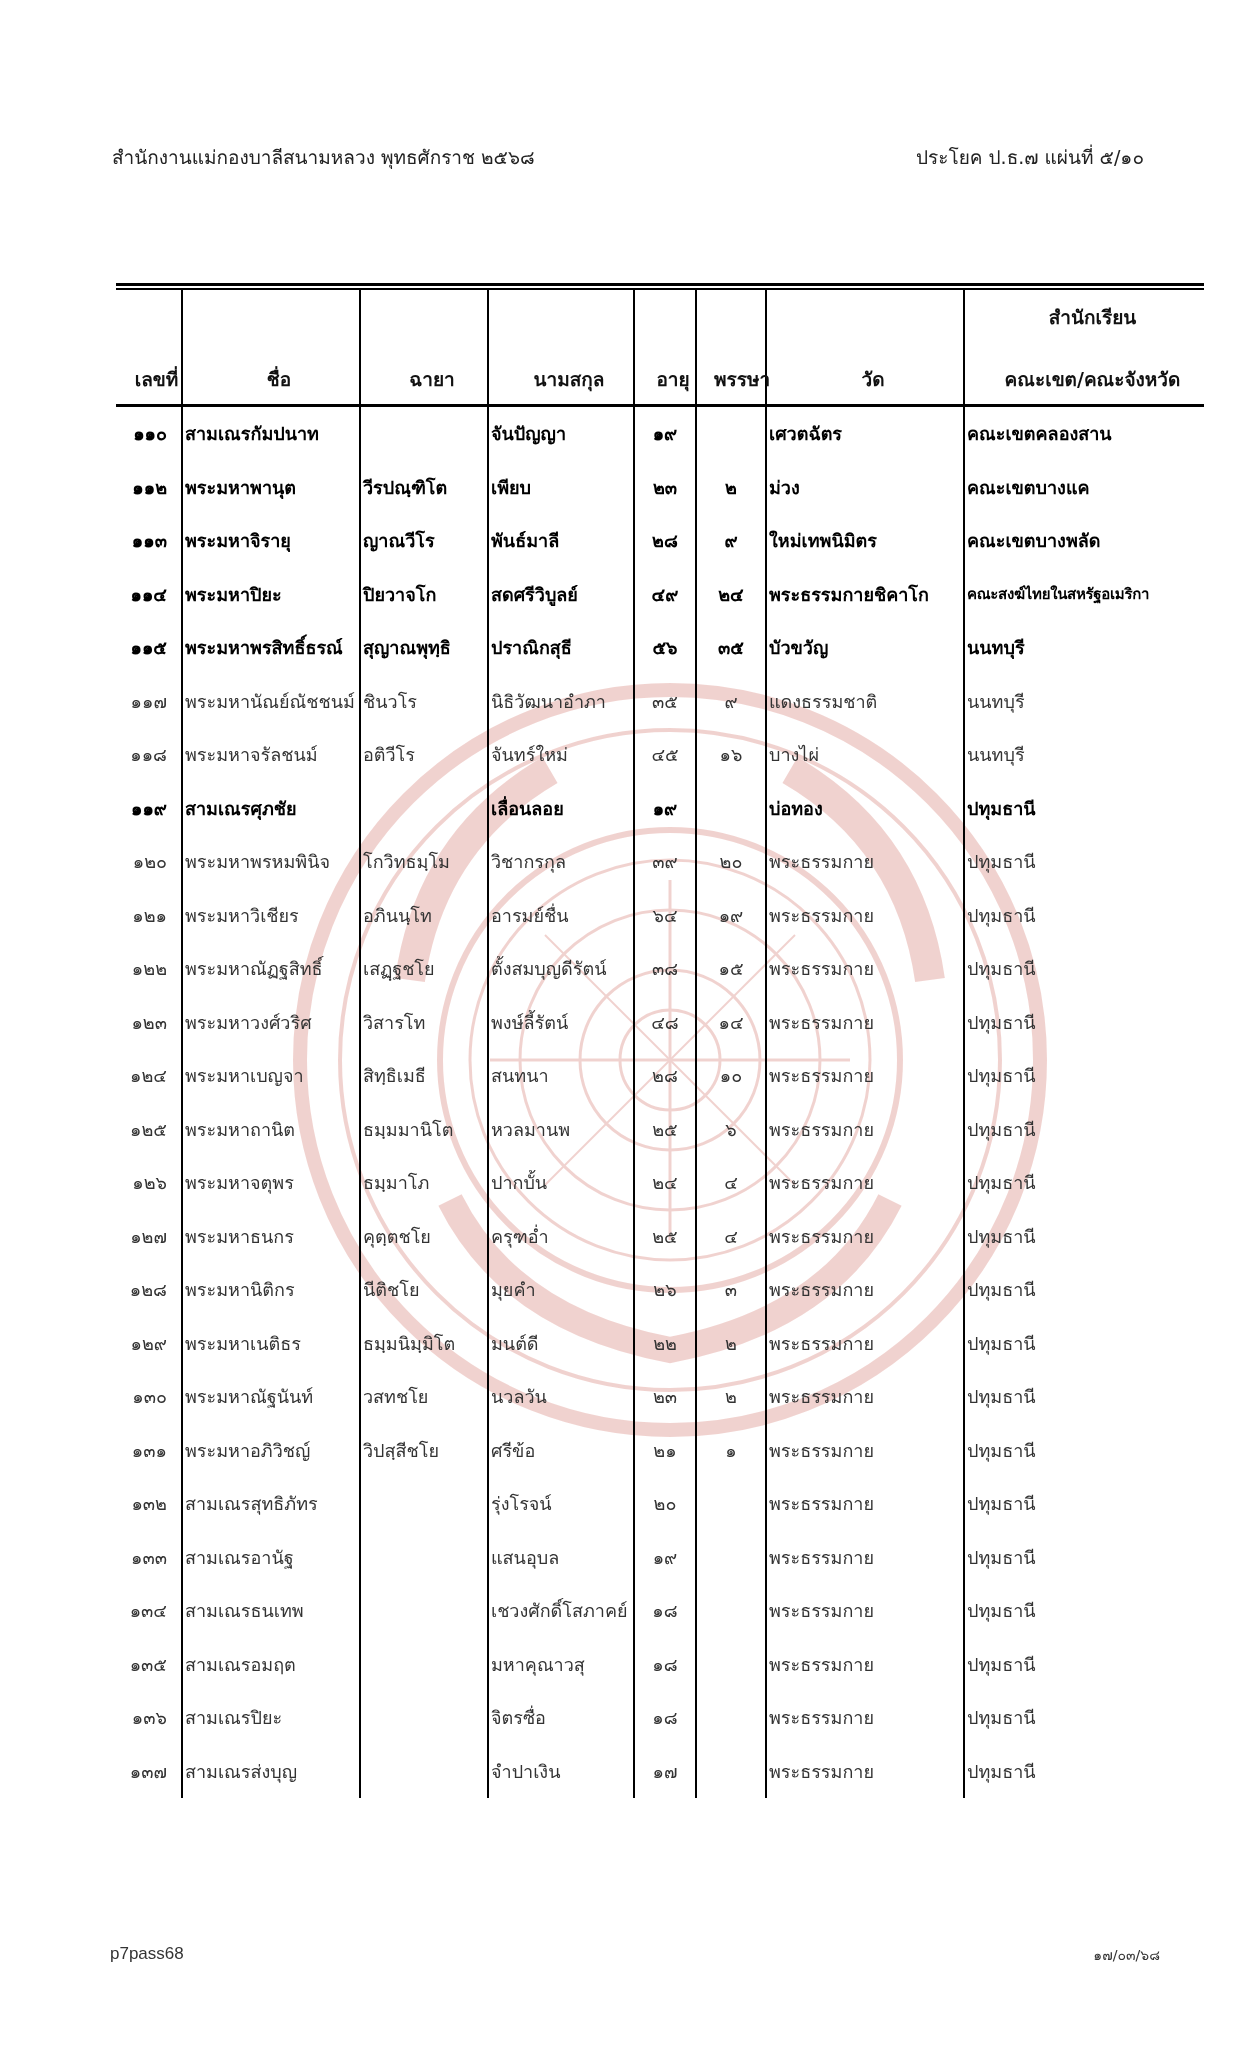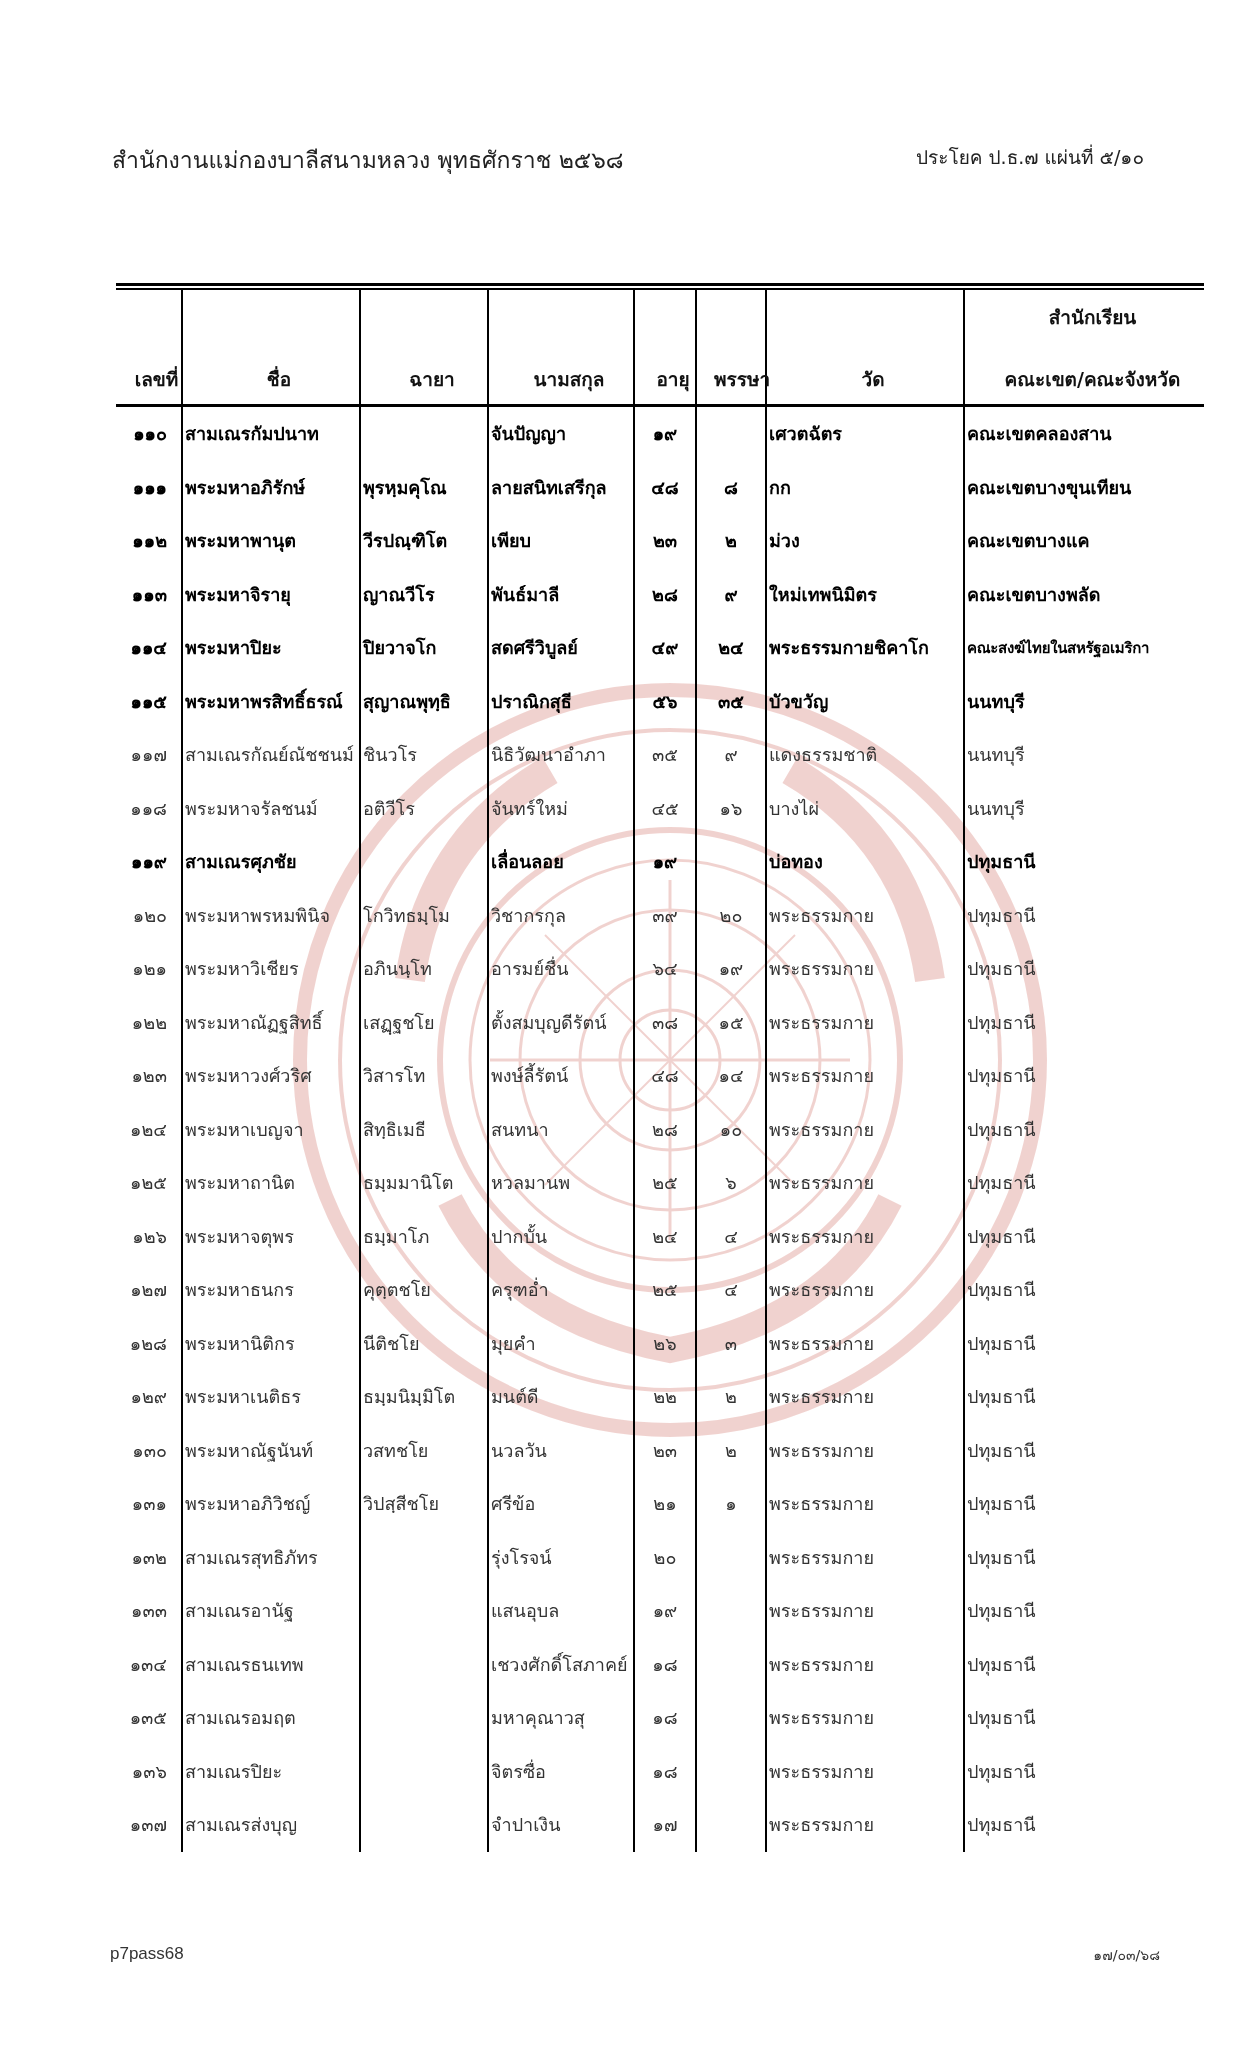--- a/index.html
+++ b/index.html
@@ -1,18 +1,18 @@
 <!DOCTYPE html>
 <html><head>
 <meta charset="utf-8">
 <style>
   html, body { margin: 0; padding: 0; background: #ffffff; }
   body { width: 1244px; height: 2048px; position: relative; overflow: hidden;
          font-family: "DejaVu Sans", "Liberation Sans", sans-serif; color: #111; }
-  .header-left { position: absolute; left: 112px; top: 142px; font-size: 23px; color: #222; }
+  .header-left { position: absolute; left: 112px; top: 142px; font-size: 19px; color: #222; }
   .header-right { position: absolute; right: 100px; top: 142px; font-size: 19px; color: #222; }
   .footer-left { position: absolute; left: 110px; top: 1944px; font-size: 17px; color: #333;
                  font-family: "Liberation Sans", sans-serif; }
   .footer-right { position: absolute; right: 84px; top: 1944px; font-size: 14px; color: #333; }
 
   .watermark { position: absolute; left: 290px; top: 680px; width: 760px; height: 760px;
                pointer-events: none; opacity: 0.22; }
 
   .table-wrap { position: absolute; left: 116px; top: 283px; width: 1088px; }
   .top-rule { height: 3px; background: #000; }
@@ -94,30 +94,20 @@
           <td class="num">๑๑๐</td>
           <td>สามเณรกัมปนาท</td>
           <td></td>
           <td>จันปัญญา</td>
           <td class="center">๑๙</td>
           <td class="center"></td>
           <td>เศวตฉัตร</td>
           <td>คณะเขตคลองสาน</td>
         </tr>
         <tr class="bold">
-          <td class="num">๑๑๑</td>
-          <td>พระมหาอภิรักษ์</td>
-          <td>พุรหฺมคุโณ</td>
-          <td>ลายสนิทเสรีกุล</td>
-          <td class="center">๔๘</td>
-          <td class="center">๘</td>
-          <td>กก</td>
-          <td>คณะเขตบางขุนเทียน</td>
-        </tr>
-        <tr class="bold">
           <td class="num">๑๑๒</td>
           <td>พระมหาพานุต</td>
           <td>วีรปณฺฑิโต</td>
           <td>เพียบ</td>
           <td class="center">๒๓</td>
           <td class="center">๒</td>
           <td>ม่วง</td>
           <td>คณะเขตบางแค</td>
         </tr>
         <tr class="bold">
@@ -145,21 +135,21 @@
           <td>พระมหาพรสิทธิ์ธรณ์</td>
           <td>สุญาณพุทฺธิ</td>
           <td>ปราณิกสุธี</td>
           <td class="center">๕๖</td>
           <td class="center">๓๕</td>
           <td>บัวขวัญ</td>
           <td>นนทบุรี</td>
         </tr>
         <tr class="light">
           <td class="num">๑๑๗</td>
-          <td>สามเณรกัณย์ณัชชนม์</td>
+          <td>พระมหานัณย์ณัชชนม์</td>
           <td>ชินวโร</td>
           <td>นิธิวัฒนาอำภา</td>
           <td class="center">๓๕</td>
           <td class="center">๙</td>
           <td>แดงธรรมชาติ</td>
           <td>นนทบุรี</td>
         </tr>
         <tr class="light">
           <td class="num">๑๑๘</td>
           <td>พระมหาจรัลชนม์</td>

